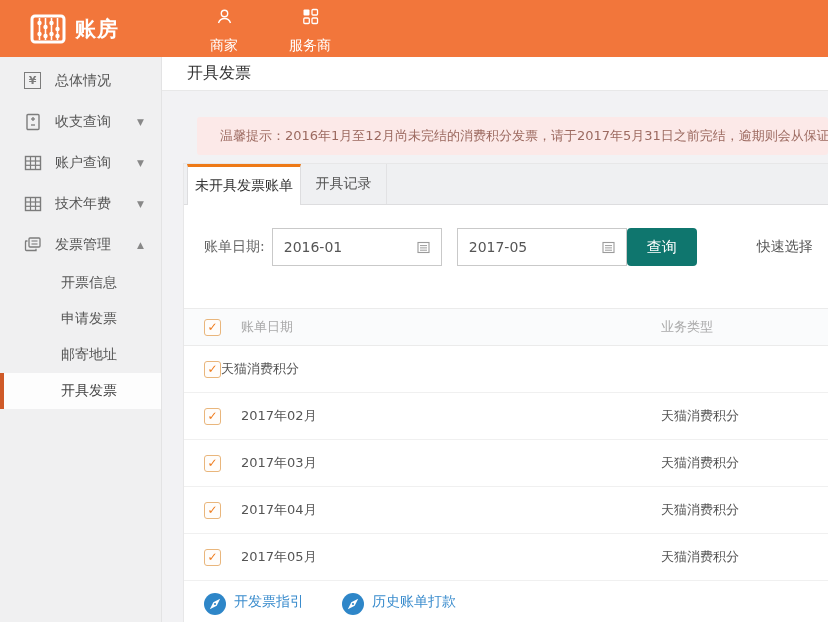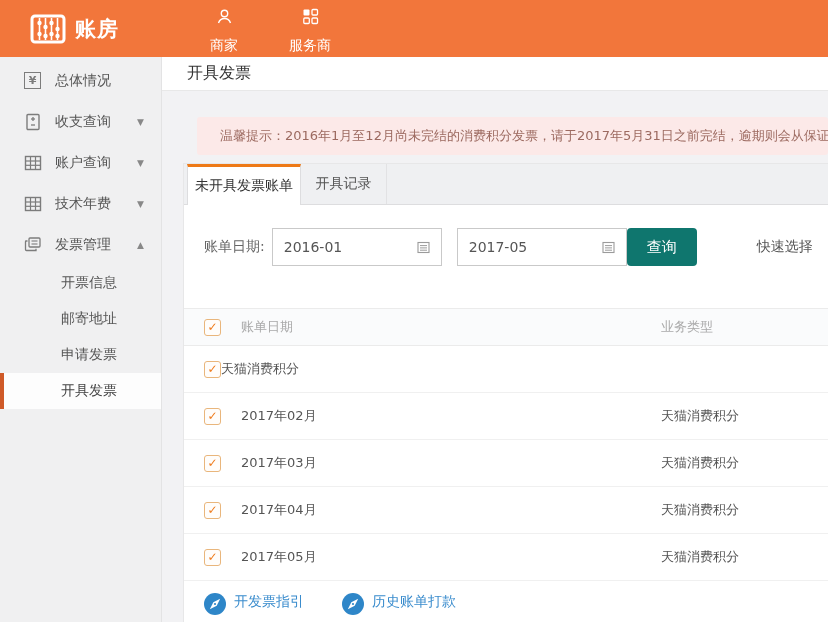--- a/index.html
+++ b/index.html
@@ -218,24 +218,24 @@
       </svg>
     </span>
     <span>发票管理</span>
     <span class="arrow">▲</span>
   </div>
 
   <div class="sub-item">
     <span>开票信息</span>
   </div>
   <div class="sub-item">
+    <span>申请发票</span>
+  </div>
+  <div class="sub-item">
     <span>邮寄地址</span>
-  </div>
-  <div class="sub-item">
-    <span>申请发票</span>
   </div>
   <div class="sub-item selected">
     <span>开具发票</span>
   </div>
 </div>
 
 <div class="main">
 
   <div class="titlebar">
     <span>开具发票</span>

